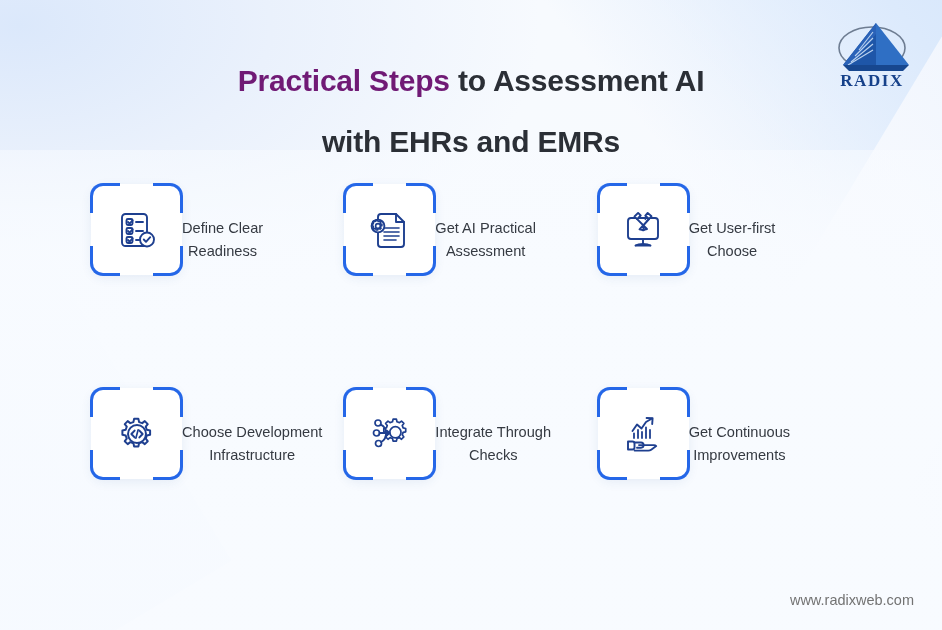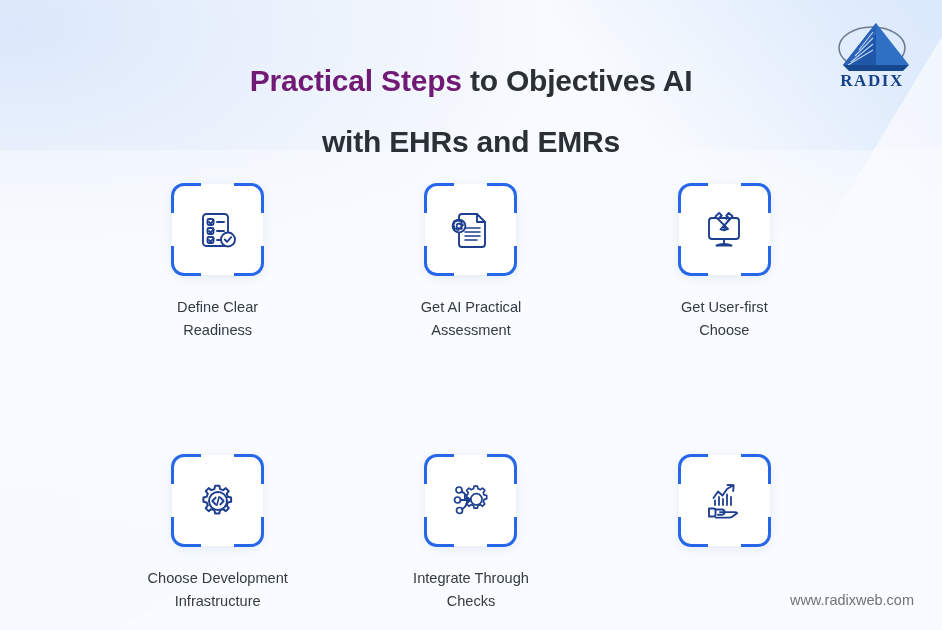--- a/index.html
+++ b/index.html
@@ -62,21 +62,21 @@
   .title .accent{color:#701a75;}
   .title .l2{display:block;margin-top:23px;}
 
   
   .grid{
     position:absolute;left:91px;top:184px;width:760px;
     display:grid;
     grid-template-columns:repeat(3,1fr);
     row-gap:113px;
   }
-  .cell{display:flex;flex-direction:column;align-items:center;}
+  .cell{display:flex;flex-direction:row;align-items:center;}
 
   .card{
     position:relative;width:91px;height:91px;
     background:#ffffff;border-radius:14px;
     box-shadow:0 3px 11px rgba(41,84,160,.09);
     display:flex;align-items:center;justify-content:center;
   }
   .card .br{
     position:absolute;width:27px;height:27px;
     border:3px solid #2567e8;pointer-events:none;
@@ -123,21 +123,21 @@
         <line x1="44" y1="20" x2="26" y2="38"></line>
         <line x1="44" y1="26" x2="22" y2="44"></line>
         <line x1="44" y1="32" x2="19" y2="47"></line>
       </g>
       <path d="M14 47 L80 47 L74 53 L20 53 Z" fill="#17478f"></path>
       <text x="43" y="68" text-anchor="middle" font-family="'Liberation Serif', serif" font-size="17" font-weight="700" letter-spacing="1.6" fill="#16418a">RADIX</text>
     </svg>
   </div>
 
   <div class="title">
-    <span class="accent">Practical Steps</span><span> to Objectives AI</span>
+    <span class="accent">Practical Steps</span><span> to Assessment AI</span>
     <span class="l2">with EHRs and EMRs</span>
   </div>
 
   <div class="grid">
 
     <div class="cell">
       <div class="card">
         <span class="br tl"></span>
         <span class="br tr"></span>
         <span class="br bl"></span>
@@ -288,19 +288,23 @@
               <line x1="30" y1="19" x2="30" y2="27"></line>
             </g>
             <path d="M12.5 20 L17 13.5 L21.5 17.5 L26 11 L32 7.5"></path>
             <path d="M26.6 7 L32.6 7.2 L32.2 13"></path>
             <path d="M8 30.5 h4.5 a2 2 0 0 1 2 2 v4 a2 2 0 0 1 -2 2 H8 z"></path>
             <path d="M14.5 31.5 h6.5 a2.6 2.6 0 0 1 2.6 2.6 a2.6 2.6 0 0 1 -2.6 2.6 h-4"></path>
             <path d="M19 34.1 h15 a3 3 0 0 1 2.2 1 l-5 3.6 a5 5 0 0 1 -2.9 .9 H14.6"></path>
           </svg>
         </span>
       </div>
+      <div class="label">
+        <span>Get Continuous</span><br>
+        <span>Improvements</span>
+      </div>
     </div>
 
   </div>
 
   <div class="footer">www.radixweb.com</div>
 
 </div>
 
 </body></html>

